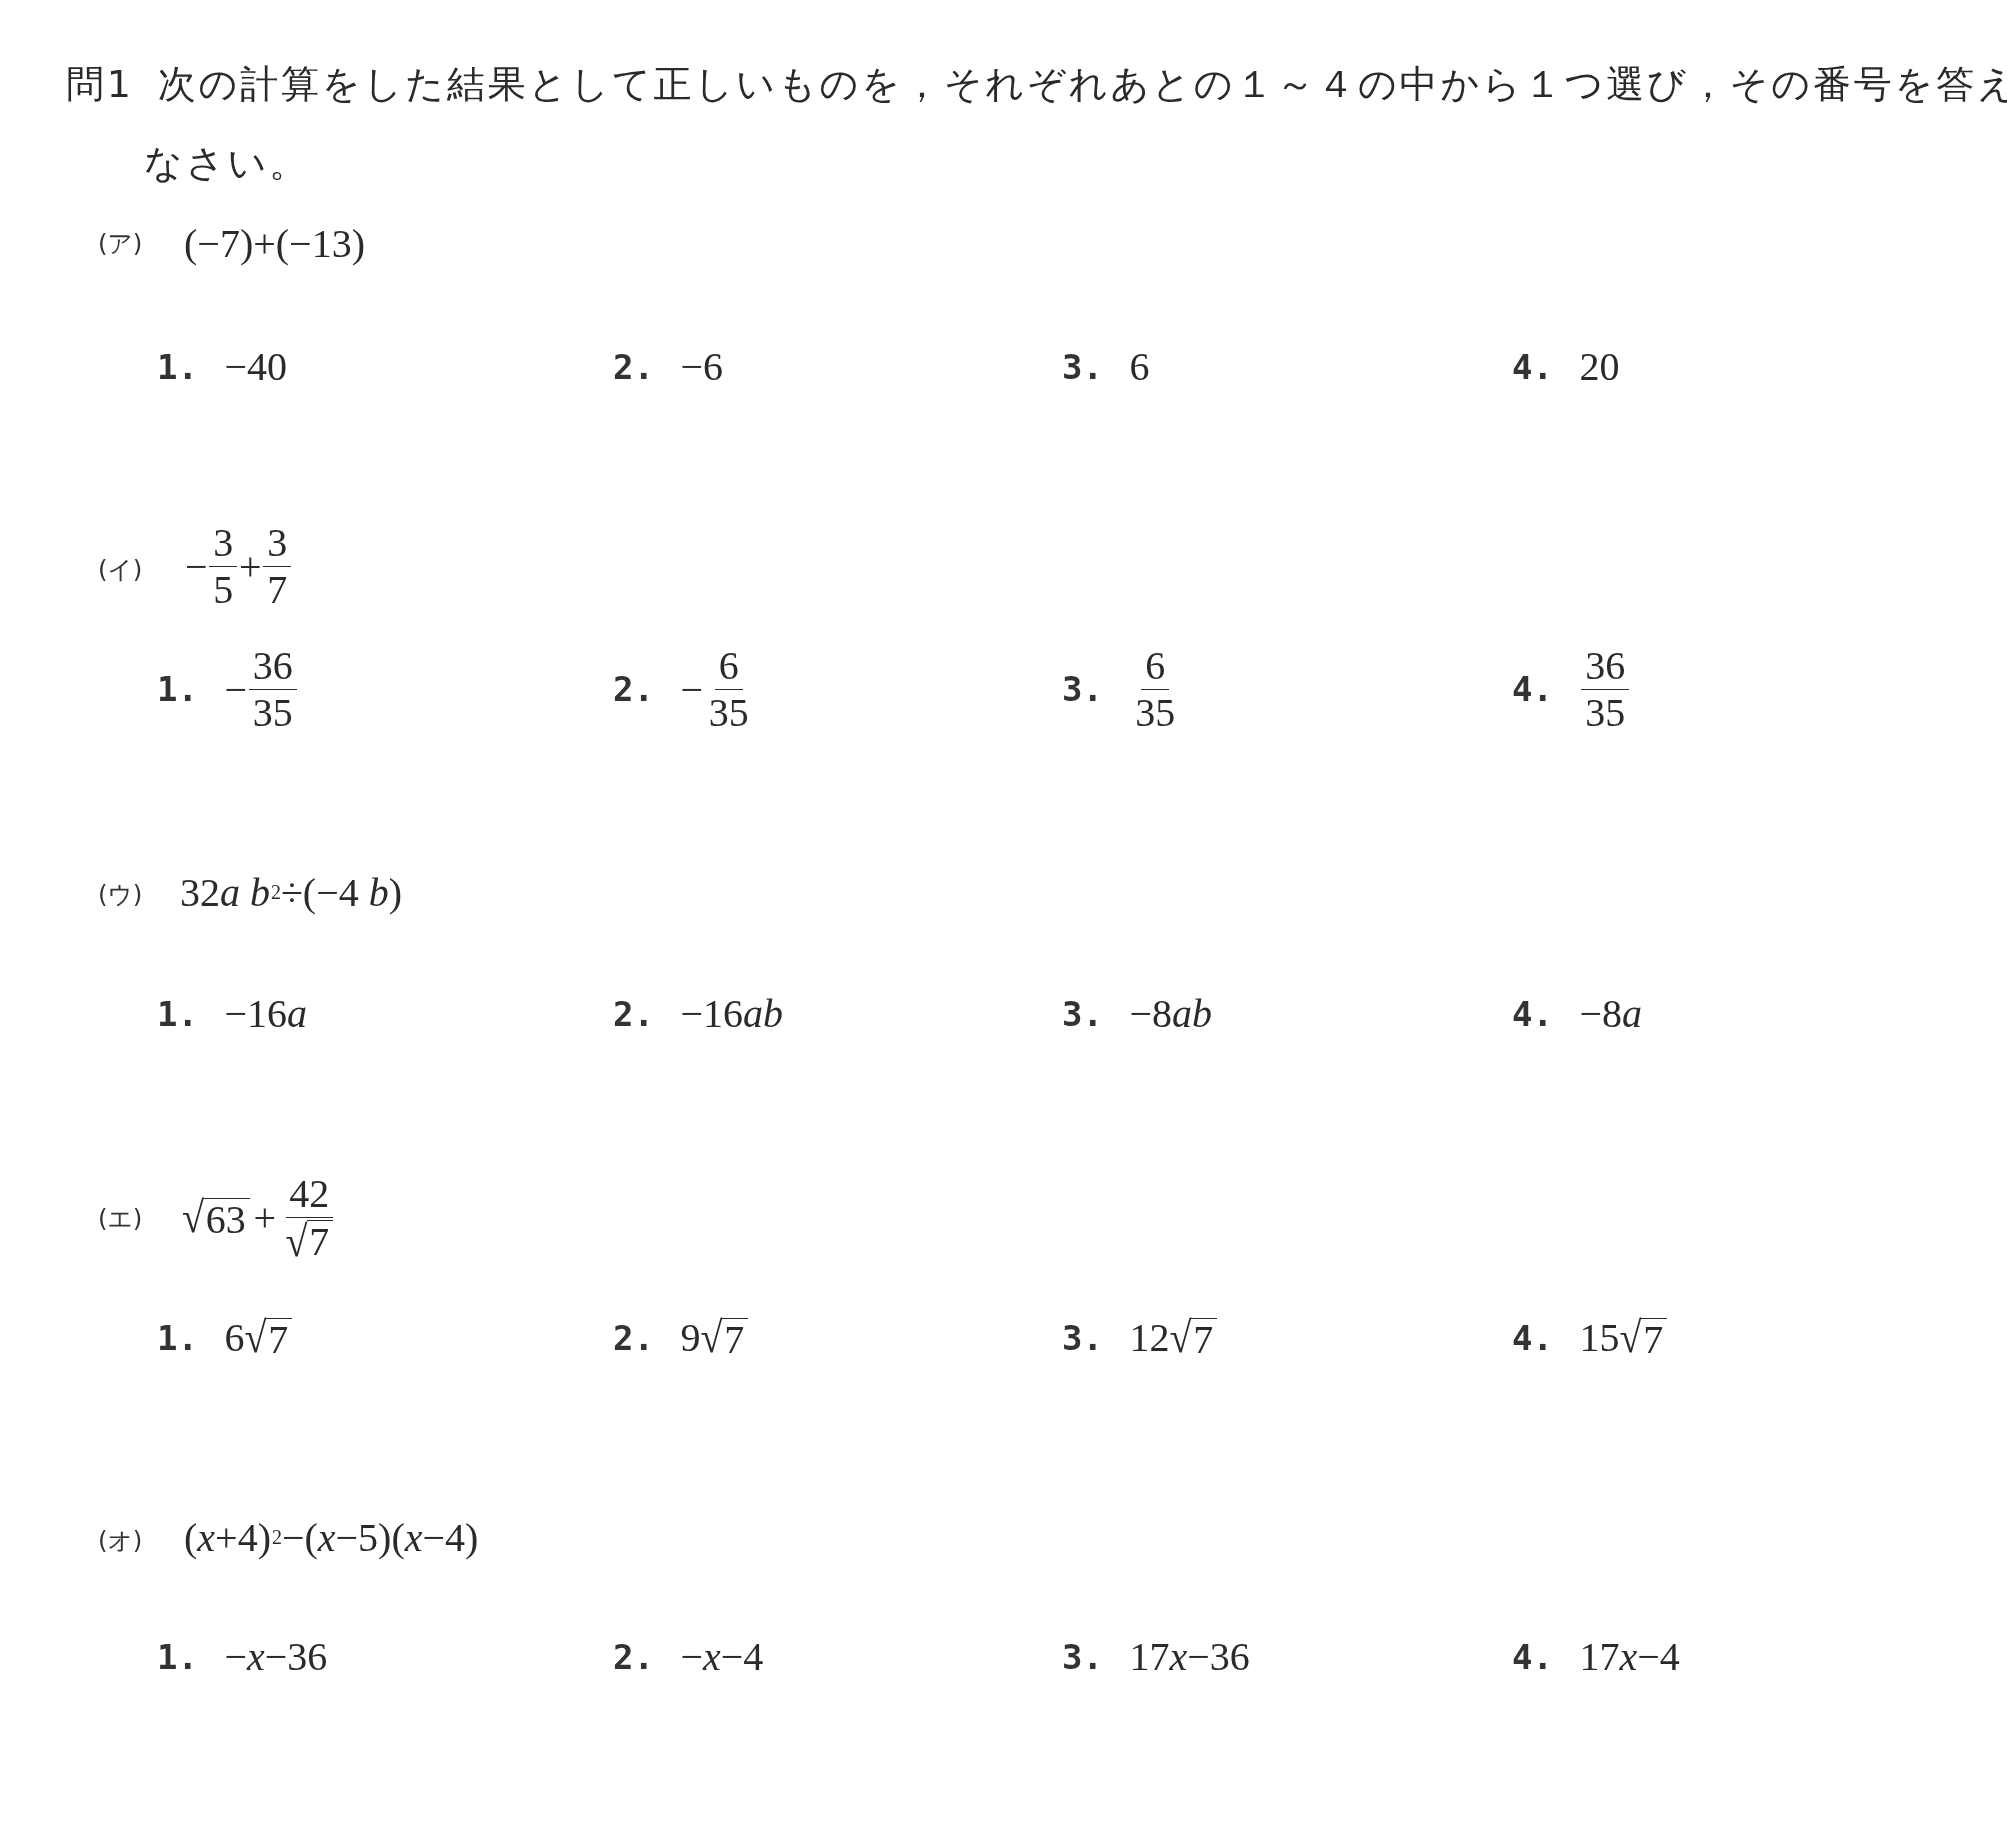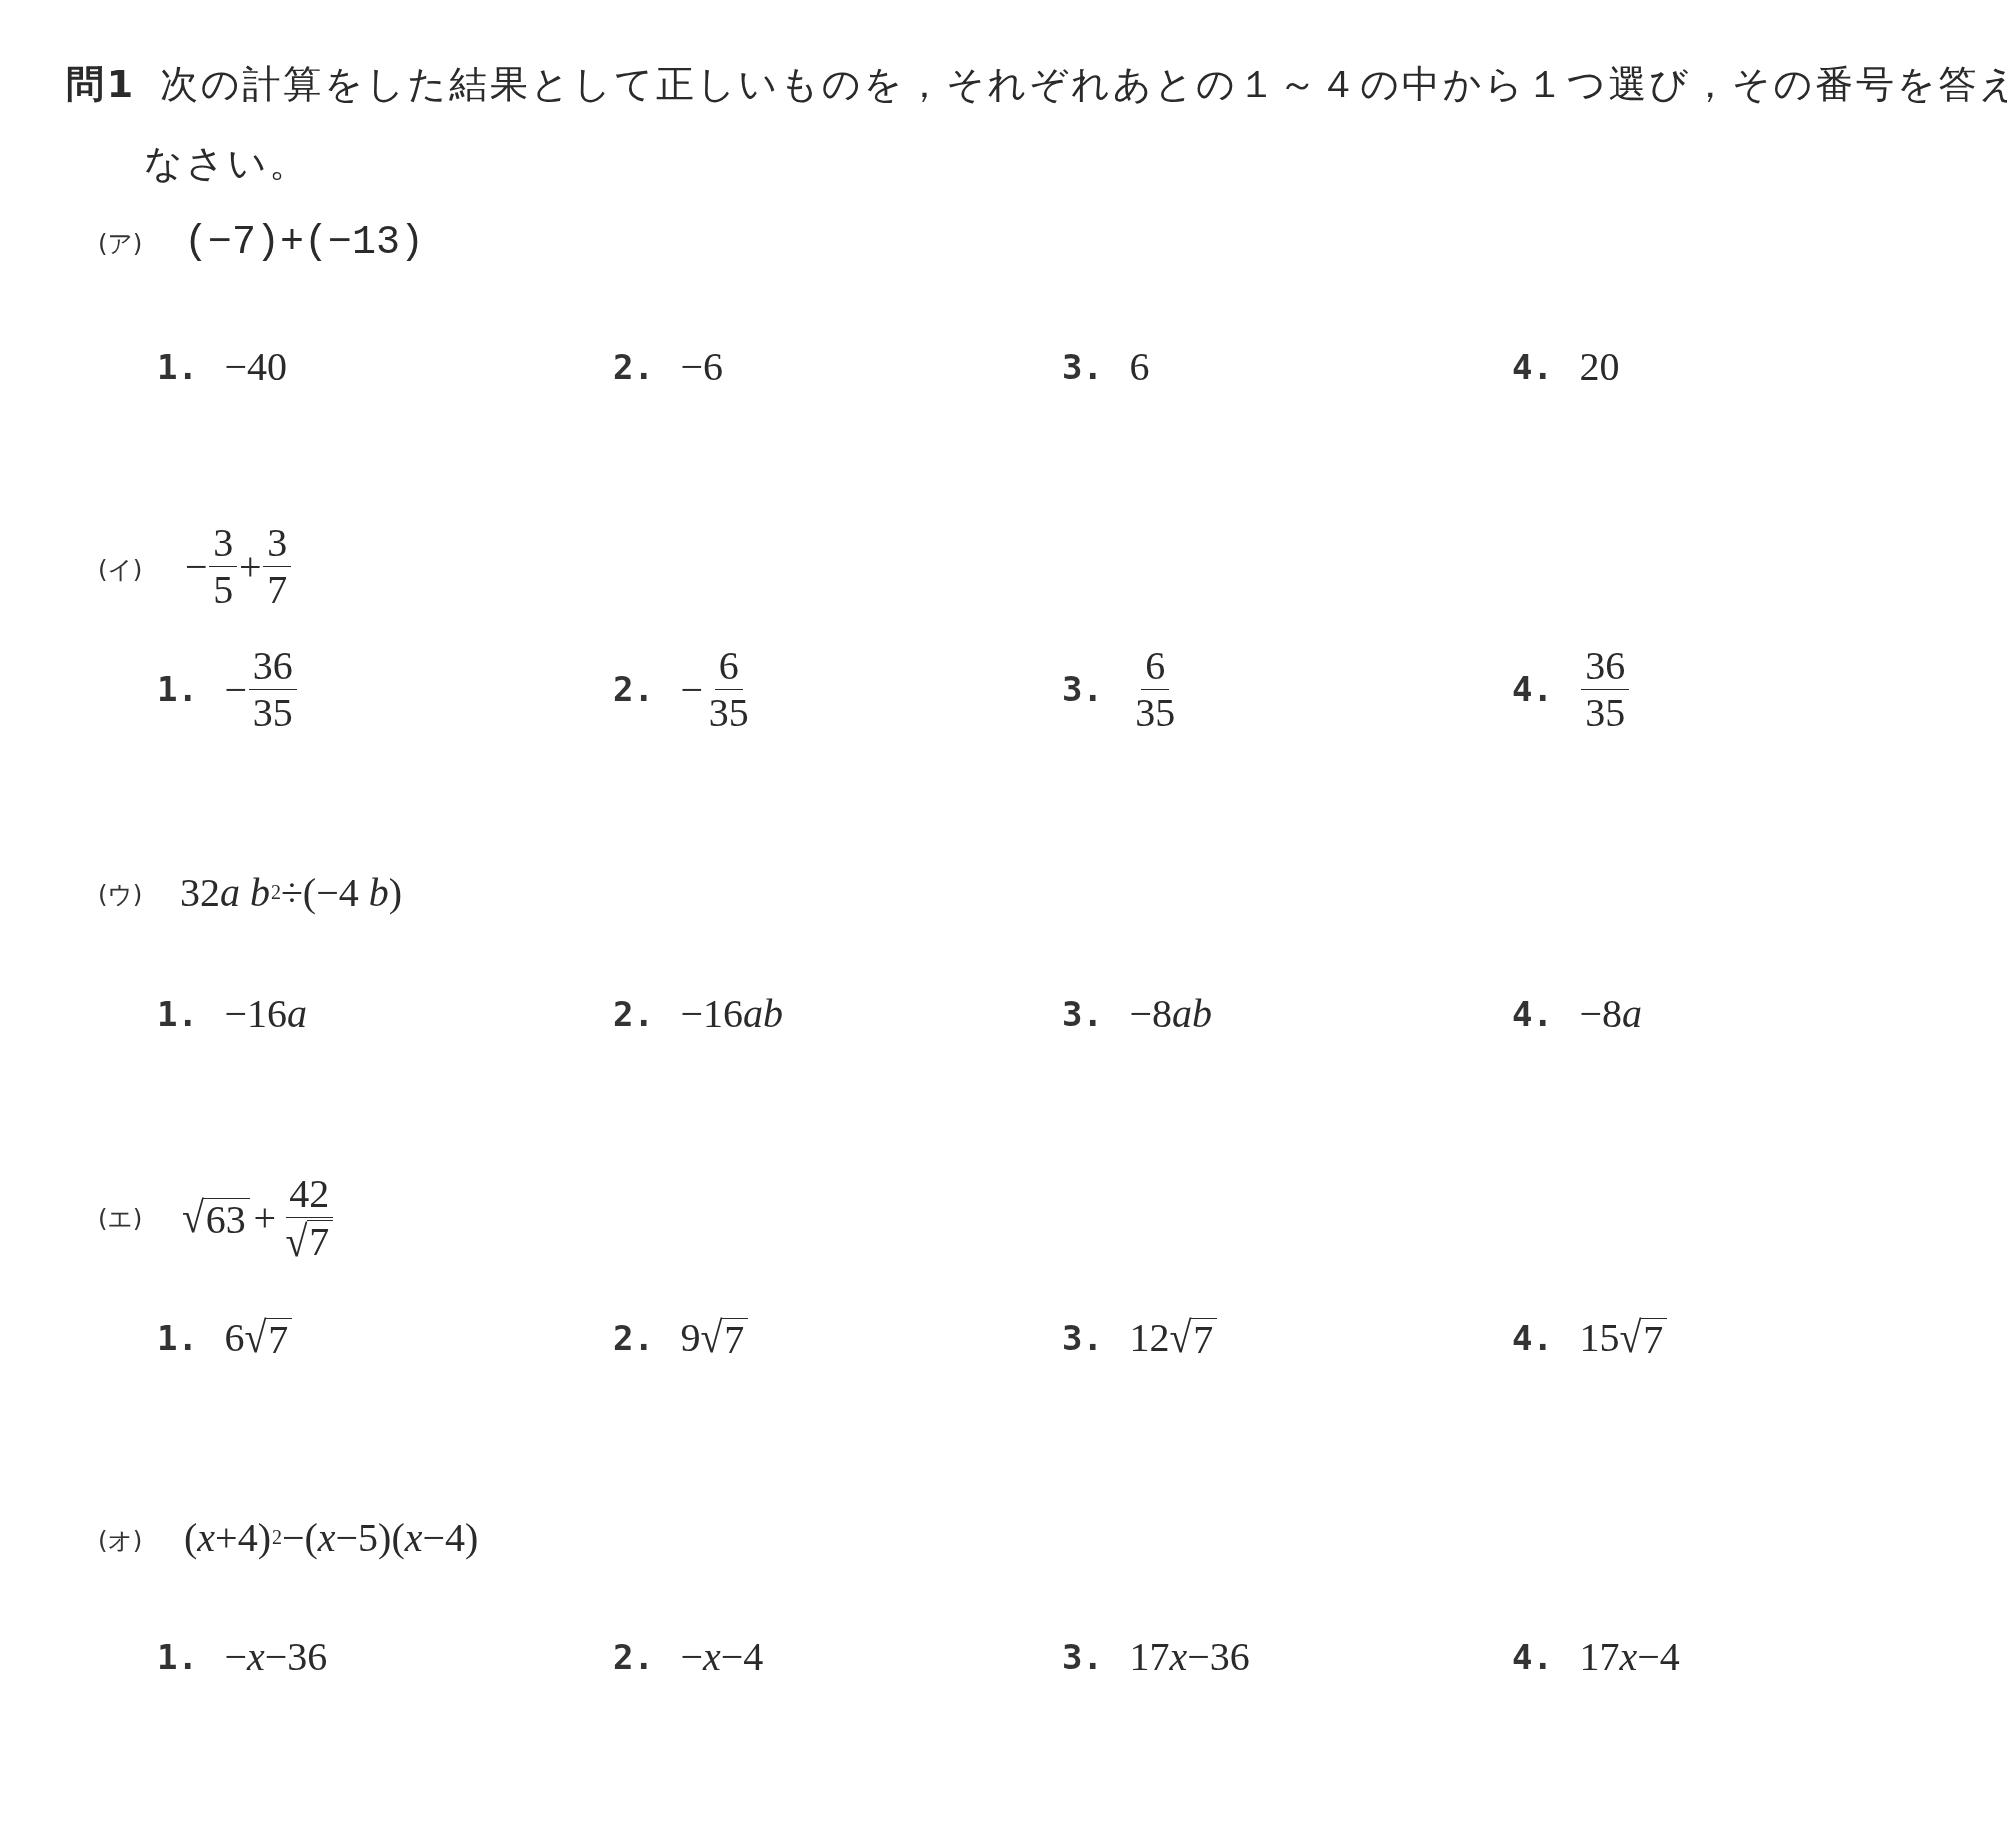--- a/index.html
+++ b/index.html
@@ -6,21 +6,21 @@
   body {
     width: 2007px; height: 1832px; position: relative; overflow: hidden;
     color: #2a2a2a;
     font-family: "DejaVu Serif", "Liberation Serif", serif;
   }
   .abs { position: absolute; }
   .q-head {
     left: 66px; top: 59px; font-size: 38px; letter-spacing: 2.8px;
     font-family: "DejaVu Sans", sans-serif; white-space: nowrap;
   }
-  .q-head .num { font-weight: bold; margin-right: 24px; }
+  .q-head .num { font-weight: normal; margin-right: 24px; }
   .q-cont {
     left: 144px; top: 138px; font-size: 38px; letter-spacing: 2.8px;
     font-family: Liberation Sans, sans-serif;
   }
   .sub-label {
     font-size: 24.6px; font-family: "DejaVu Sans", sans-serif; color: #333;
   }
   .expr {
     font-size: 40px; font-family: "Liberation Serif", "DejaVu Serif", serif; white-space: nowrap;
     display: flex; align-items: center;
@@ -47,21 +47,21 @@
 </style>
 </head>
 <body>
 
 <div class="abs q-head">
   <span class="num">問1</span><span>次の計算をした結果として正しいものを，それぞれあとの１～４の中から１つ選び，その番号を答え</span>
 </div>
 <div class="abs q-cont">なさい。</div>
 
 <div class="abs sub-label" style="left:98px; top:227px;">(ア)</div>
-<div class="abs expr" style="left:184px; top:220px;font-family:Liberation Mono, monospace;">(−7)+(−13)</div>
+<div class="abs expr" style="left:184px; top:220px;">(−7)+(−13)</div>
 
 <div class="abs opt" style="left:157px; top:343px;">
     <span class="n">1.</span>
     <span>−40</span>
   </div>
 <div class="abs opt" style="left:613px; top:343px;">
     <span class="n">2.</span>
     <span>−6</span>
   </div>
 <div class="abs opt" style="left:1062px; top:343px;">

